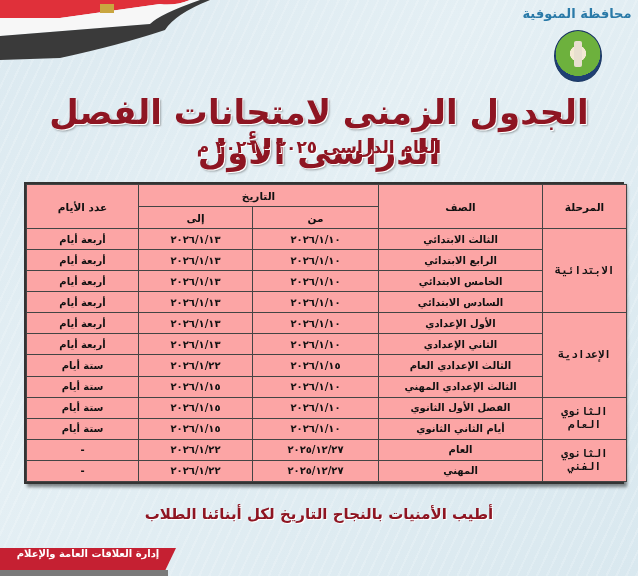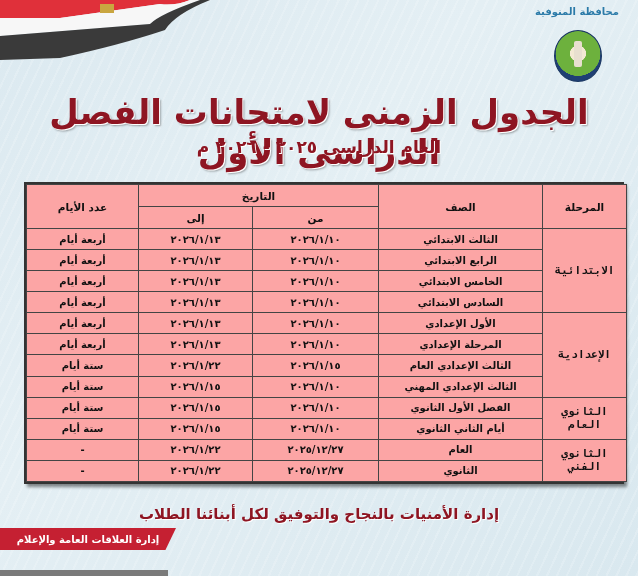--- a/index.html
+++ b/index.html
@@ -11,21 +11,21 @@
   .texture {
     position:absolute; inset:0;
     background: repeating-linear-gradient(115deg, rgba(255,255,255,0.18) 0 2px, rgba(0,0,0,0) 2px 9px);
     pointer-events:none;
   }
   
   .flag { position:absolute; left:0; top:0; width:240px; height:60px; }
   
   .gov-name {
     position:absolute; right:6px; top:6px; width:110px; text-align:center;
-    color:#2a7aa8; font-weight:bold; font-size:10px; direction:rtl;
+    color:#2a7aa8; font-weight:bold; font-size:13px; direction:rtl;
   }
   .logo {
     position:absolute; left:554px; top:30px; width:46px; height:50px; border-radius:50%;
     background: radial-gradient(circle at 50% 45%, #f3e9d3 0 22%, #6db13d 23% 62%, #1f3f74 63% 100%);
     border:1px solid #183560;
   }
   .logo .inner { position:absolute; left:19px; top:10px; width:8px; height:26px; background:#e8dfcf; border-radius:2px; }
   .title {
     position:absolute; left:0; right:0; top:92px; text-align:center; direction:rtl;
     font-size:34px; font-weight:bold; color:#8e1522;
@@ -55,24 +55,24 @@
   .col-days { width:112px; }
   .stage-cell { font-size:11px;font-family:Liberation Mono, monospace; }
   tr.head1 { height:22px; }
   tr.head2 { height:22px; }
   
   .wish {
     position:absolute; left:0; right:0; top:505px; text-align:center; direction:rtl;
     font-size:15px; font-weight:bold; color:#8e1522; text-shadow:1px 1px 0 #fff;
   }
   .dept-banner {
-    position:absolute; left:0; top:528px; width:176px; height:22px;
+    position:absolute; left:0; top:548px; width:176px; height:22px;
     background:#c52032; clip-path: polygon(0 0, 100% 0, 94% 100%, 0 100%);
     color:#fff; font-size:10px; font-weight:bold; direction:rtl;
-    display:flex; align-items:center; justify-content:center;
+    display:flex; justify-content:center;
   }
   .dept-shadow {
     position:absolute; left:0; top:570px; width:168px; height:6px; background:#7a7a7a;
   }
 </style>
 </head>
 <body>
 
 <div class="texture"></div>
 
@@ -139,21 +139,21 @@
     </tr>
 
     <tr>
       <td rowspan="4" class="stage-cell">الإعدادية</td>
       <td>الأول الإعدادي</td>
       <td>٢٠٢٦/١/١٠</td>
       <td>٢٠٢٦/١/١٣</td>
       <td>أربعة أيام</td>
     </tr>
     <tr>
-      <td>المرحلة الإعدادي</td>
+      <td>الثاني الإعدادي</td>
       <td>٢٠٢٦/١/١٠</td>
       <td>٢٠٢٦/١/١٣</td>
       <td>أربعة أيام</td>
     </tr>
     <tr>
       <td>الثالث الإعدادي العام</td>
       <td>٢٠٢٦/١/١٥</td>
       <td>٢٠٢٦/١/٢٢</td>
       <td>ستة أيام</td>
     </tr>
@@ -179,26 +179,26 @@
     </tr>
 
     <tr>
       <td rowspan="2" class="stage-cell">الثانوي الفني</td>
       <td>العام</td>
       <td>٢٠٢٥/١٢/٢٧</td>
       <td>٢٠٢٦/١/٢٢</td>
       <td>-</td>
     </tr>
     <tr>
-      <td>الثانوي</td>
+      <td>المهني</td>
       <td>٢٠٢٥/١٢/٢٧</td>
       <td>٢٠٢٦/١/٢٢</td>
       <td>-</td>
     </tr>
   </tbody>
     </table>
 </div>
 
-<div class="wish">إدارة الأمنيات بالنجاح والتوفيق لكل أبنائنا الطلاب</div>
+<div class="wish">أطيب الأمنيات بالنجاح التاريخ لكل أبنائنا الطلاب</div>
 <div class="dept-banner">
   <span>إدارة العلاقات العامة والإعلام</span>
 </div>
 <div class="dept-shadow"></div>
 
 </body></html>

